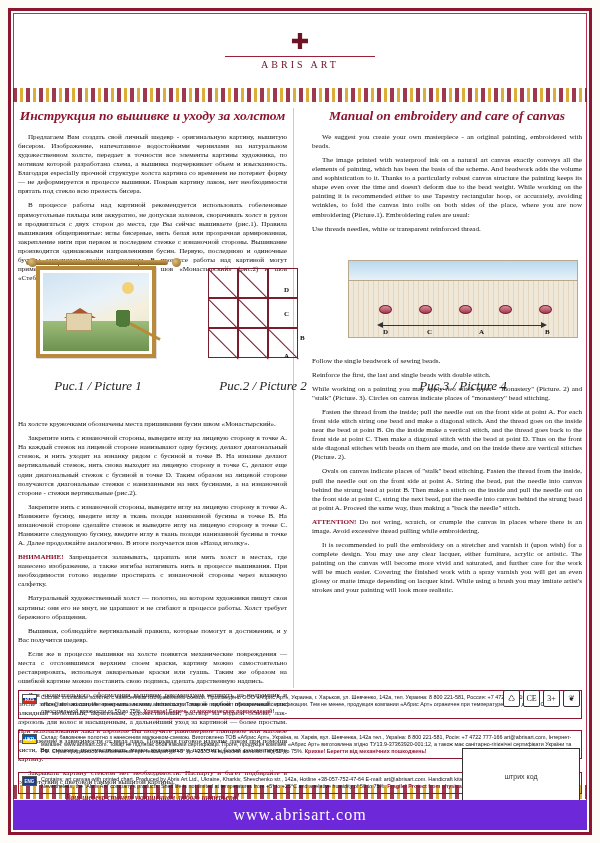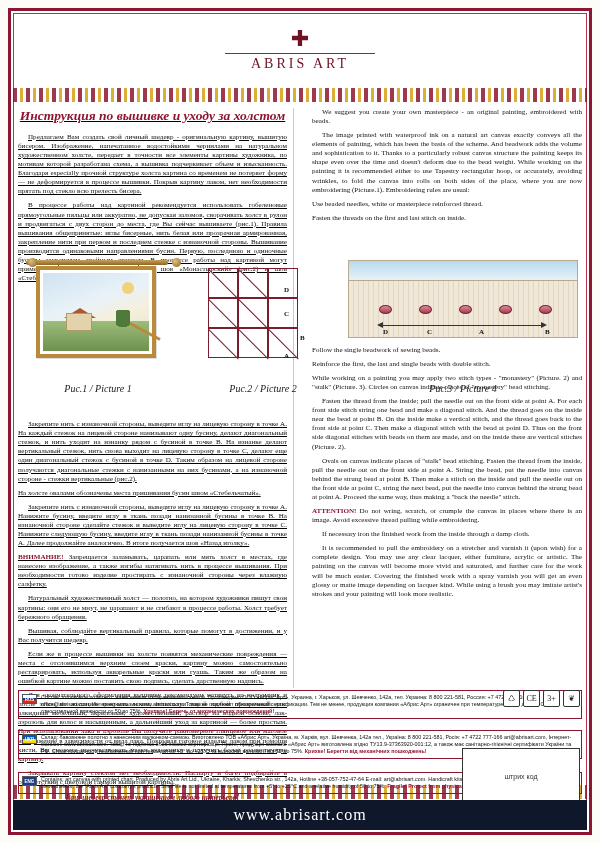--- a/index.html
+++ b/index.html
@@ -28,21 +28,21 @@
   }
 
   
   .logo-band {
     position: absolute; left: 13px; top: 13px; width: 574px; height: 74px;
     display: flex; align-items: center; justify-content: center;
   }
   .logo-box { text-align: center; }
   .logo-mark { font-size: 22px; color: #6e1224; line-height: 1; }
   .logo-rule { width: 150px; height: 1px; background: #9c2036; margin: 3px auto 2px; }
-  .logo-text { font-size: 14px; letter-spacing: 3px; color: #6e1224; }
+  .logo-text { font-size: 10px; letter-spacing: 3px; color: #6e1224; }
 
   
   .ornament {
     position: absolute; left: 13px; width: 574px; height: 14px;
     background:
       repeating-linear-gradient(90deg,
         #8d1530 0px, #8d1530 4px,
         #ffffff 4px, #ffffff 7px,
         #d4a017 7px, #d4a017 10px,
         #ffffff 10px, #ffffff 13px);
@@ -50,21 +50,21 @@
   }
   .ornament.top { top: 88px; }
   .ornament.bottom { bottom: 44px; }
 
   
   .content {
     position: absolute; left: 18px; top: 108px; width: 564px; height: 580px;
     display: flex; gap: 12px;
   }
   .col { width: 50%; }
-  .col-ru { padding-right: 6px; border-right: 1px solid #d8c3c8; text-decoration: underline; }
+  .col-ru { padding-right: 6px; border-right: 1px solid #d8c3c8; }
   .col-en { padding-left: 6px; }
 
   h1.title {
     font-family: "Liberation Serif", serif;
     font-weight: bold; font-style: italic;
     color: #8d1530;
     font-size: 13.5px;
     line-height: 1.25;
     text-align: center;
     margin: 0 0 8px 0;
@@ -88,21 +88,21 @@
   .figures {
     position: absolute; left: 18px; top: 250px; width: 564px; height: 130px;
     display: flex; align-items: flex-end;
   }
   .fig { position: relative; }
   .fig1 { width: 160px; height: 120px; }
   .fig2 { width: 150px; height: 120px; margin-left: 10px; }
   .fig3 { width: 230px; height: 120px; margin-left: 10px; }
   .fig-caption {
     position: absolute; bottom: -14px; width: 100%;
-    text-align: center; font-size: 10px; font-style: italic; color: #222;
+    text-align: center; font-size: 13px; font-style: italic; color: #222;
   }
 
   
   .frame-outer {
     position: absolute; left: 18px; top: 6px; width: 120px; height: 92px;
     border: 4px solid #b98a3a; background: #fff;
     box-shadow: 1px 1px 0 #ddd;
   }
   .frame-art {
     position: absolute; inset: 3px;
@@ -203,21 +203,21 @@
   .barcode-box {
     position: absolute; right: 20px; top: 748px; width: 118px; height: 56px;
     border: 1px solid #333; background: #fff;
     display: flex; align-items: center; justify-content: center;
     font-family: "Liberation Sans", sans-serif; font-size: 7px; color: #333;
   }
 
   
   .footer-band {
     position: absolute; left: 13px; bottom: 13px; width: 574px; height: 30px;
-    background: #0f172a; display: flex; align-items: center; justify-content: center;
+    background: #6d28d9; display: flex; align-items: center; justify-content: center;
   }
   .footer-band a, .footer-band span {
     color: #fff; font-family: "Liberation Serif", serif; font-size: 16px;
     letter-spacing: 1px; text-decoration: none;
   }
 </style>
 </head>
 <body>
 
 <div class="page">
@@ -236,51 +236,51 @@
   <div class="ornament bottom"></div>
 
   <div class="content">
 
     <div class="col col-ru">
       <h1 class="title">Инструкция по вышивке
 и уходу за холстом</h1>
       <p class="body">Предлагаем Вам создать свой личный шедевр - оригинальную картину, вышитую бисером. Изображение, напечатанное водостойкими чернилами на натуральном художественном холсте, передает в точности все элементы картины художника, по мотивам которой разработана схема, а вышивка подчеркивает объем и изысканность. Благодаря especially прочной структуре холста картина со временем не потеряет форму — не деформируется в процессе вышивки. Покрыв картину лаком, нет необходимости прятать под стекло всю прелесть бисера.</p>
       <p class="body">В процессе работы над картиной рекомендуется использовать гобеленовые прямоугольные пяльцы или аккуратно, не допуская заломов, сворачивать холст в рулон и продвигаться с двух сторон до места, где Вы сейчас вышиваете (рис.1). Правила вышивания общепринятые: иглы бисерные, нить белая или прозрачная армированная, закрепление нити при первом и последнем стежке с изнаночной стороны. Вышивание производится одинаковыми направлениями бусин. Первую, последнюю и одиночные бусины закрепляем двойным стежком. В процессе работы над картиной могут применяться две разновидности швов - шов «Монастырский» (рис.2) и шов «Стебельчатый» (рис.3).</p>
       <div style="height:132px"></div>
+      <p class="body noind">На холсте кружочками обозначены места пришивания бусин швом «Монастырский».</p>
       <p class="body">Закрепите нить с изнаночной стороны, выведите иглу на лицевую сторону в точке А. На каждый стежок на лицевой стороне нанизывают одну бусину, делают диагональный стежок, и нить уходит на изнанку рядом с бусиной в точке В. На изнанке делают вертикальный стежок, нить снова выходит на лицевую сторону в точке С, делают еще один диагональный стежок с бусиной в точке D. Таким образом на лицевой стороне получаются диагональные стежки с нанизанными на них бусинами, а на изнаночной стороне - стежки вертикальные (рис.2).</p>
-      <p class="body noind">На холсте овалами обозначены места пришивания бусин швом «Стебельчатый».</p>
       <p class="body">Закрепите нить с изнаночной стороны, выведите иглу на лицевую сторону в точке А. Нанижите бусину, введите иглу в ткань позади нанизанной бусины в точке В. На изнаночной стороне сделайте стежок и выведите иглу на лицевую сторону в точке С. Нанижите следующую бусину, введите иглу в ткань позади нанизанной бусины в точке А. Далее продолжайте аналогично. В итоге получается шов «Назад иголку».</p>
       <p class="body noind">
         <span class="caps-bold" style="color:#8d1530">ВНИМАНИЕ!</span>
         <span>Запрещается заламывать, царапать или мять холст в местах, где нанесено изображение, а также изгибы натягивать нить в процессе вышивания. При необходимости готово изделие простирать с изнаночной стороны через влажную салфетку.</span>
       </p>
       <p class="body">Натуральный художественный холст — полотно, на котором художники пишут свои картины: они его не мнут, не царапают и не сгибают в процессе работы. Холст требует бережного обращения.</p>
       <p class="body">Вышивая, соблюдайте вертикальный правила, которые помогут в достижении, и у Вас получится шедевр.</p>
       <p class="body">Если же в процессе вышивки на холсте появятся механические повреждения — места с отслоившимся верхним слоем краски, картину можно самостоятельно реставрировать, используя акварельные краски или гуашь. Таким же образом на ошибкой картине можно поставить свою подпись, сделать дарственную надпись.</p>
       <p class="body">Для окончательного оформления вышивку рекомендуем натянуть на подрамник и после этого по желанию покрыть лаком, используя такой любой прозрачный лак: алкидный мебельный, акриловый, художественный, раствор на водной основе, лак-аэрозоль для волос и насыщенным, а дальнейший уход за картиной — более простым. При использовании лака в аэрозоле Вы получите равномерное глянцевое или матовое изображение в зависимости от вида лака. Покрывая готовое изделие лаком при помощи кисти, Вы сможете прочувствовать мазки художника и получить более реалистичную картину.</p>
       <p class="body">Закрывать картину стеклом нет необходимости. Паспарту и багет подбирайте в соответствии с цветовой гаммой вышитой картины.</p>
       <div class="center-bold">Ваш шедевр станет украшением любого интерьера!</div>
     </div>
 
     <div class="col col-en">
+      <h1 class="title">Manual on embroidery
+and care of canvas</h1>
       <p class="body">We suggest you create your own masterpiece - an original painting, embroidered with beads.</p>
       <p class="body">The image printed with waterproof ink on a natural art canvas exactly conveys all the elements of painting, which has been the basis of the scheme. And beadwork adds the volume and sophistication to it. Thanks to a particularly robust canvas structure the painting keeps its shape even over the time and doesn't deform due to the bead weight. While working on the painting it is recommended either to use Tapestry rectangular hoop, or accurately, avoiding wrinkles, to fold the canvas into rolls on both sides of the place, where you are now embroidering (Picture.1). Embroidering rules are usual:</p>
-      <p class="body noind">Use beaded needles, white or masterpiece reinforced thread.</p>
-      <p class="body noind">Fasten the threads on the first and last stitch on inside.</p>
+      <p class="body noind">Use threads needles, white or transparent reinforced thread.</p>
       <div style="height:118px"></div>
       <p class="body noind">Follow the single beadwork of sewing beads.</p>
       <p class="body noind">Reinforce the first, the last and single beads with double stitch.</p>
       <p class="body noind">While working on a painting you may apply two stitch types - "monastery" (Picture. 2) and "stalk" (Picture. 3). Circles on canvas indicate places of "monastery" bead stitching.</p>
       <p class="body">Fasten the thread from the inside; pull the needle out on the front side at point A. For each front side stitch string one bead and make a diagonal stitch. And the thread goes on the inside near the bead at point B. On the inside make a vertical stitch, and the thread goes back to the front side at point C. Then make a diagonal stitch with the bead at point D. Thus on the front side diagonal stitches with beads on them are made, and on the inside there are vertical stitches (Picture. 2).</p>
       <p class="body">Ovals on canvas indicate places of "stalk" bead stitching. Fasten the thread from the inside, pull the needle out on the front side at point A. String the bead, put the needle into canvas behind the strung bead at point B. Then make a stitch on the inside and pull the needle out on the front side at point C, string the next bead, put the needle into canvas behind the strung bead at point A. Proceed the same way, thus making a "back the needle" stitch.</p>
       <p class="body noind">
         <span class="caps-bold" style="color:#8d1530">ATTENTION!</span>
         <span>Do not wring, scratch, or crumple the canvas in places where there is an image. Avoid excessive thread pulling while embroidering.</span>
       </p>
-      <p class="body">If necessary iron the finished work from the inside through a damp cloth.</p>
       <p class="body">It is recommended to pull the embroidery on a stretcher and varnish it (upon wish) for a complete design. You may use any clear lacquer, either furniture, acrylic or artistic. The painting on the canvas will become more vivid and saturated, and further care for the work will be much easier. Covering the finished work with a spray varnish you will get an even glossy or matte image depending on lacquer kind. While using a brush you may imitate artist's strokes and your painting will look more realistic.</p>
     </div>
   </div>
 
   <div class="figures">
 
     <div class="fig fig1">
       <div class="rod">
         <div class="rod-knob l"></div>
         <div class="rod-knob r"></div>

